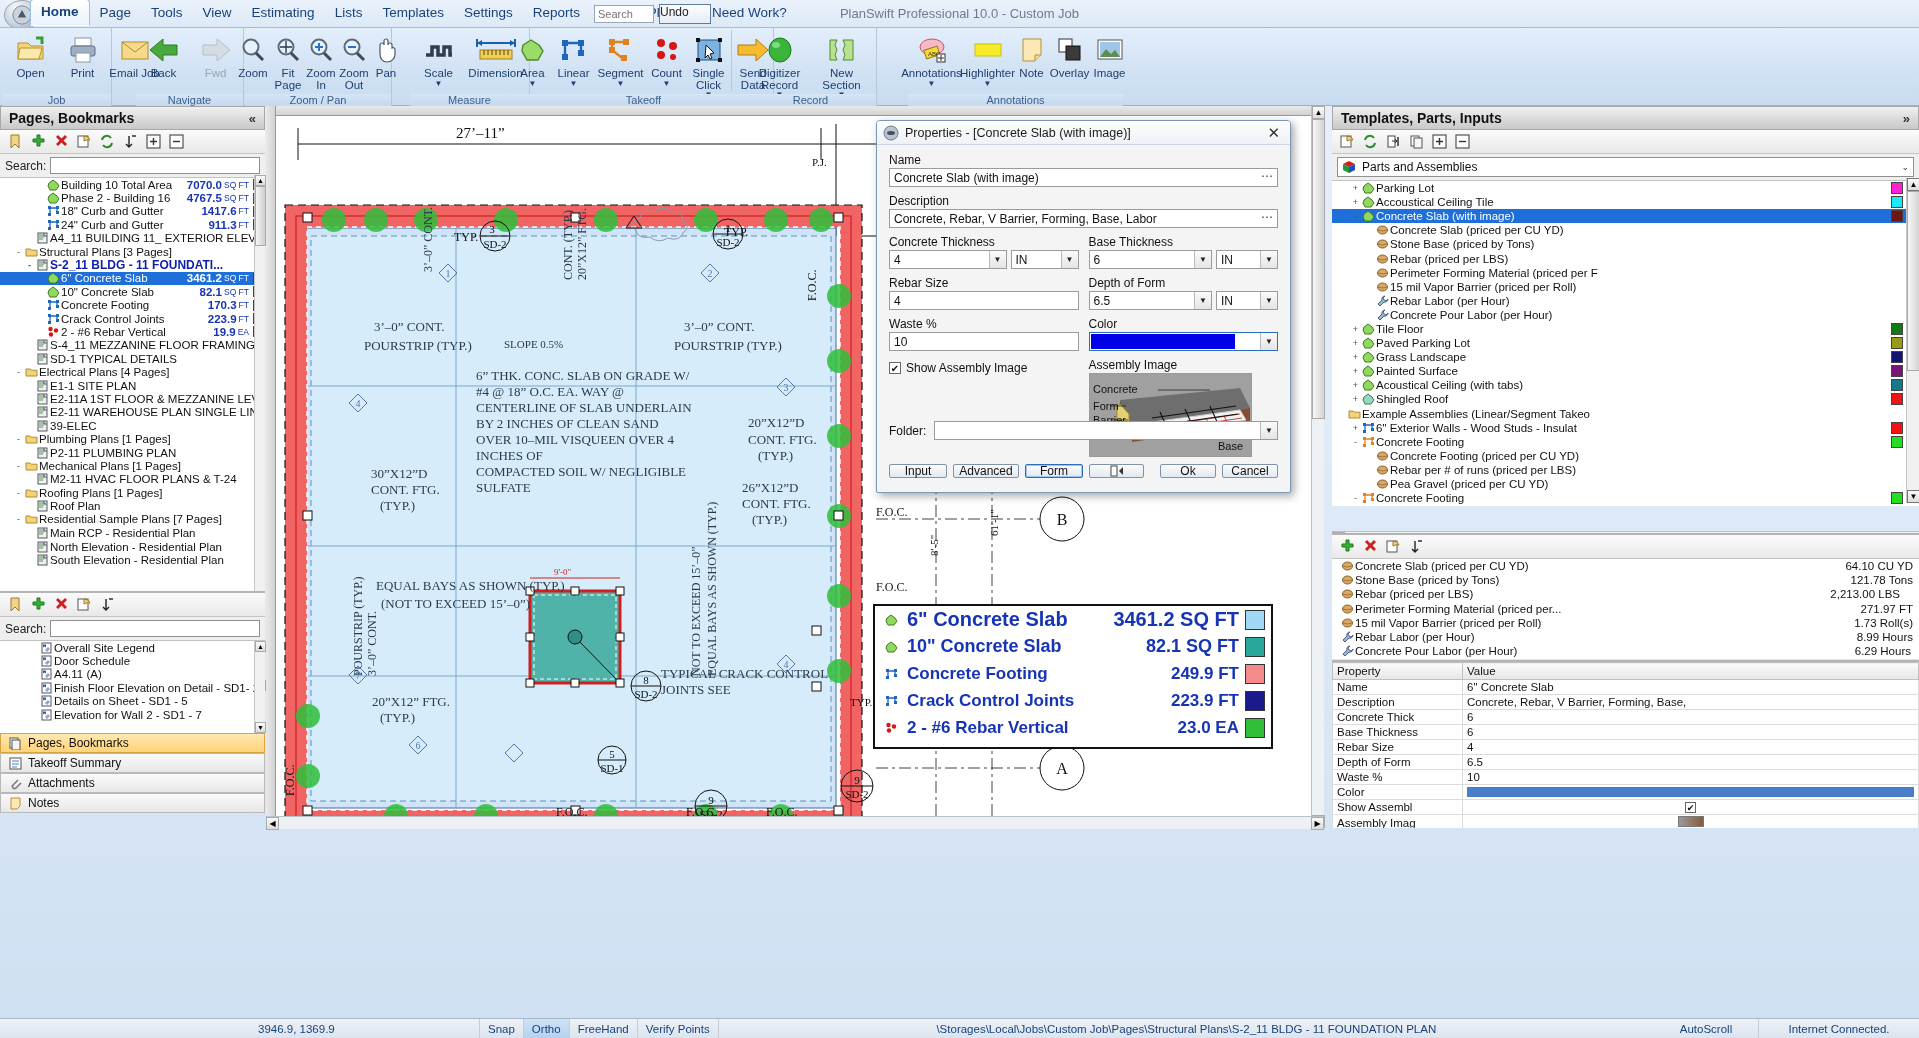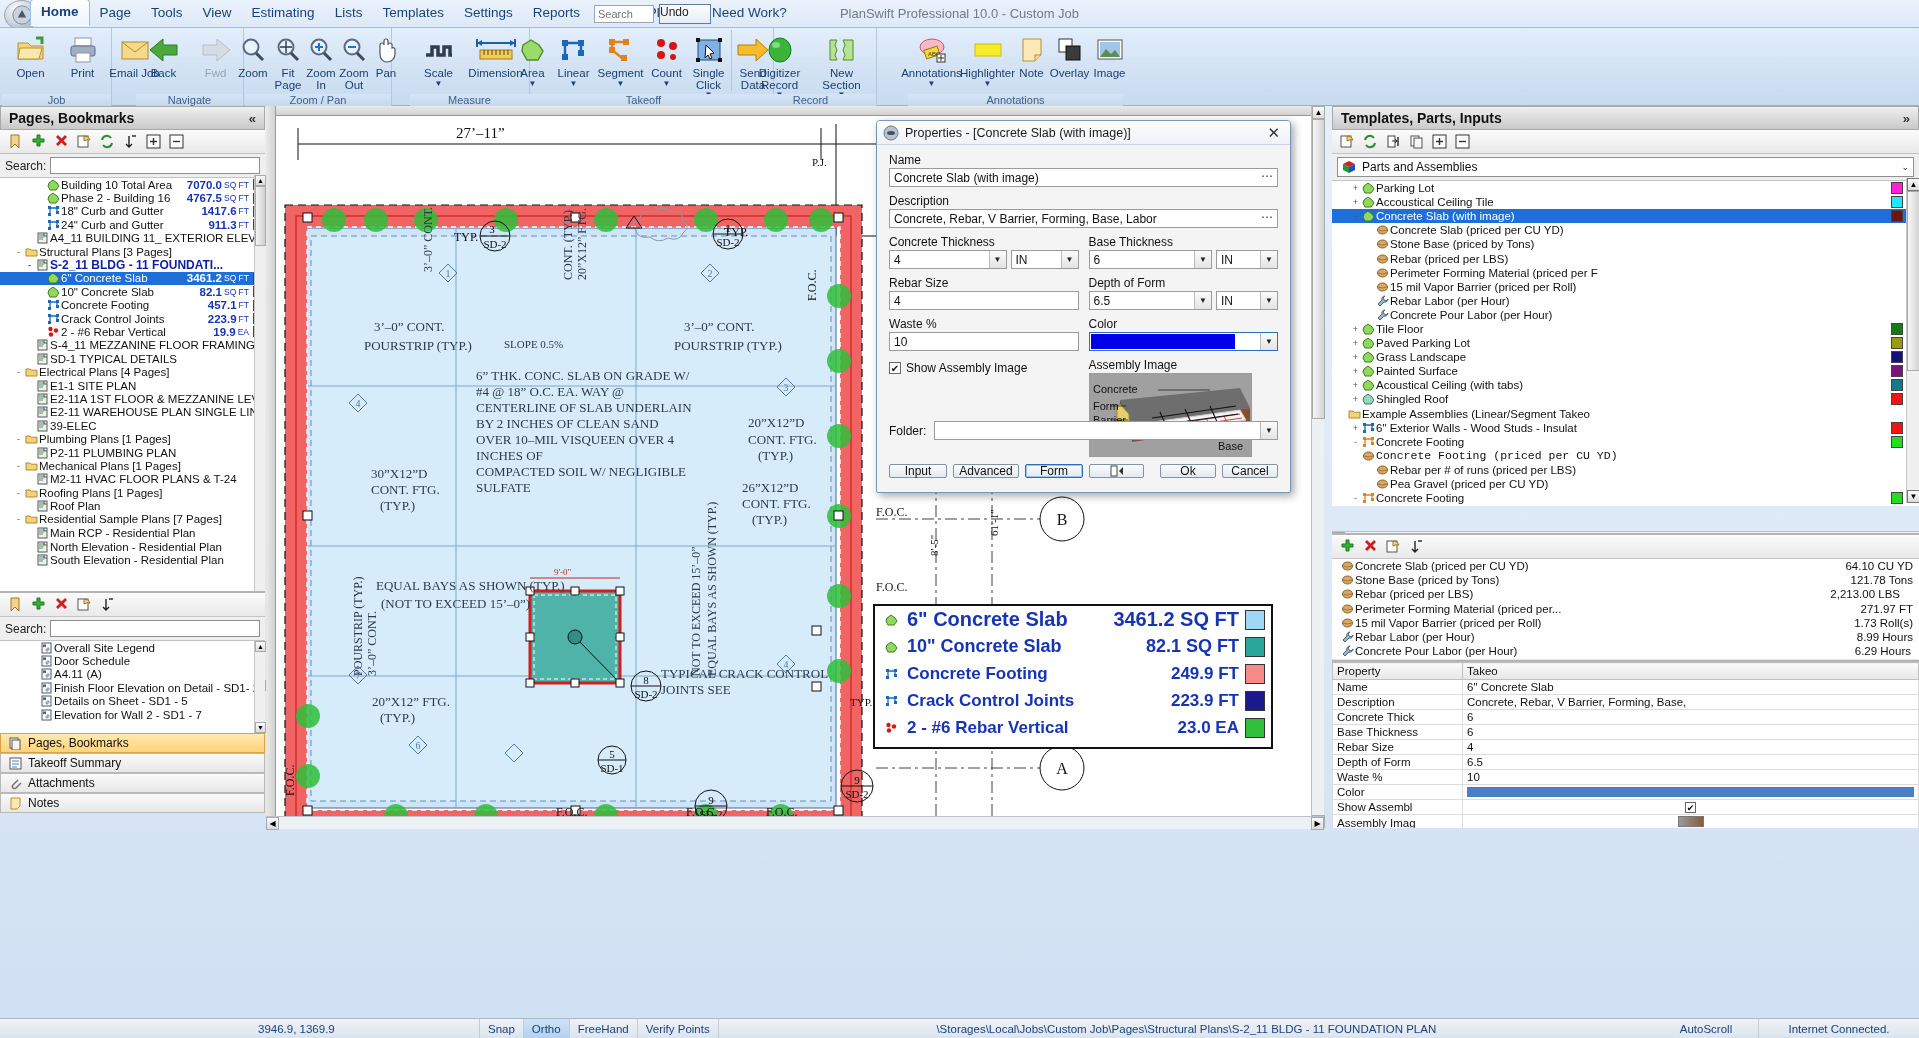--- a/index.html
+++ b/index.html
@@ -719,21 +719,21 @@
           <span class="ico">
             <svg width="13" height="12" viewBox="0 0 13 12">
               <path d="M3 9 V3 h7 v4" fill="none" stroke="#1c66bb" stroke-width="1.3"></path>
               <rect x="1" y="1" width="3" height="3" fill="#1c66bb"></rect>
               <rect x="9" y="1" width="3" height="3" fill="#1c66bb"></rect>
               <rect x="1" y="8" width="3" height="3" fill="#1c66bb"></rect>
               <rect x="9" y="6" width="3" height="3" fill="#1c66bb"></rect>
             </svg>
           </span>
           <span class="nm">Concrete Footing</span>
-          <span class="val">457.1</span>
+          <span class="val">170.3</span>
           <span class="unit">FT</span>
           <span class="swatch" style="background:#e81313"></span>
         </div>
         <div class="tnode" style="padding-left: 35px;">
           <span class="exp"></span>
           <span class="ico">
             <svg width="13" height="12" viewBox="0 0 13 12">
               <path d="M3 9 V3 h7 v4" fill="none" stroke="#1c66bb" stroke-width="1.3"></path>
               <rect x="1" y="1" width="3" height="3" fill="#1c66bb"></rect>
               <rect x="9" y="1" width="3" height="3" fill="#1c66bb"></rect>
@@ -1785,21 +1785,21 @@
               <path d="M3 9 V3 h7 v4" fill="none" stroke="#e0821e" stroke-width="1.3"></path>
               <rect x="1" y="1" width="3" height="3" fill="#e0821e"></rect>
               <rect x="9" y="1" width="3" height="3" fill="#e0821e"></rect>
               <rect x="1" y="8" width="3" height="3" fill="#e0821e"></rect>
               <rect x="9" y="6" width="3" height="3" fill="#e0821e"></rect>
             </svg>
           </span>
           <span class="nm">Concrete Footing</span>
           <span class="swatch" style="background:#22dd22;width:17px;height:12px;margin-left:auto;margin-right:16px"></span>
         </div>
-        <div class="tnode" style="height: 14.1px; padding-left: 18px; font-family: Liberation Mono, monospace;">
+        <div class="tnode" style="height: 14.1px; padding-left: 32px;">
           <span class="exp"></span>
           <span class="ico">
             <svg width="13" height="12" viewBox="0 0 13 12">
               <ellipse cx="6.5" cy="6" rx="5" ry="4" fill="#d8a866" stroke="#8a6028"></ellipse>
               <path d="M2 6 q4 2 9 0" fill="none" stroke="#8a6028" stroke-width="0.7"></path>
             </svg>
           </span>
           <span class="nm">Concrete Footing (priced per CU YD)</span>
         </div>
         <div class="tnode" style="height: 14.1px; padding-left: 32px;">
@@ -1947,21 +1947,21 @@
           <span style="margin-left:auto;padding-right:8px;color:#111">6.29 Hours</span>
         </div>
       </div>
   </div>
 
   <div style="position:absolute;left:1332px;top:660px;width:587px;height:168px;background:#fff;border-top:2px solid #b4b4b4;overflow:hidden;">
     <table class="gridtbl" id="props-grid">
         <thead>
           <tr>
             <th style="width: 130px;">Property</th>
-            <th style="width: auto;">Takeo</th>
+            <th style="width: auto;">Value</th>
           </tr>
         </thead>
         <tbody>
           <tr>
             <td>Name</td>
             <td>6" Concrete Slab</td>
           </tr>
           <tr>
             <td>Description</td>
             <td>Concrete, Rebar, V Barrier, Forming, Base,</td>

